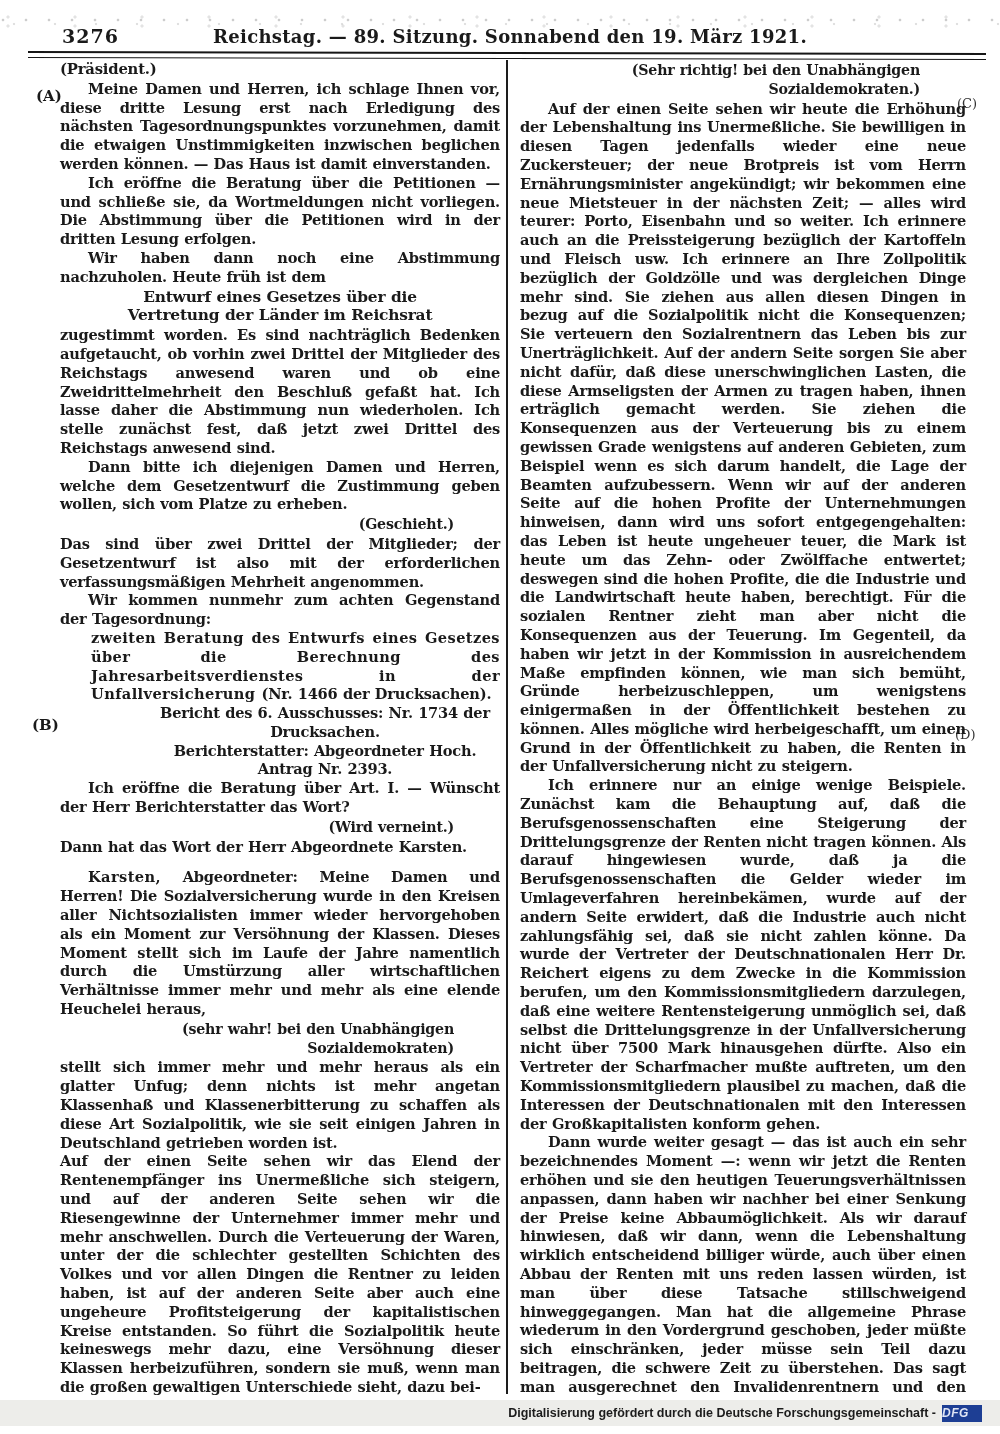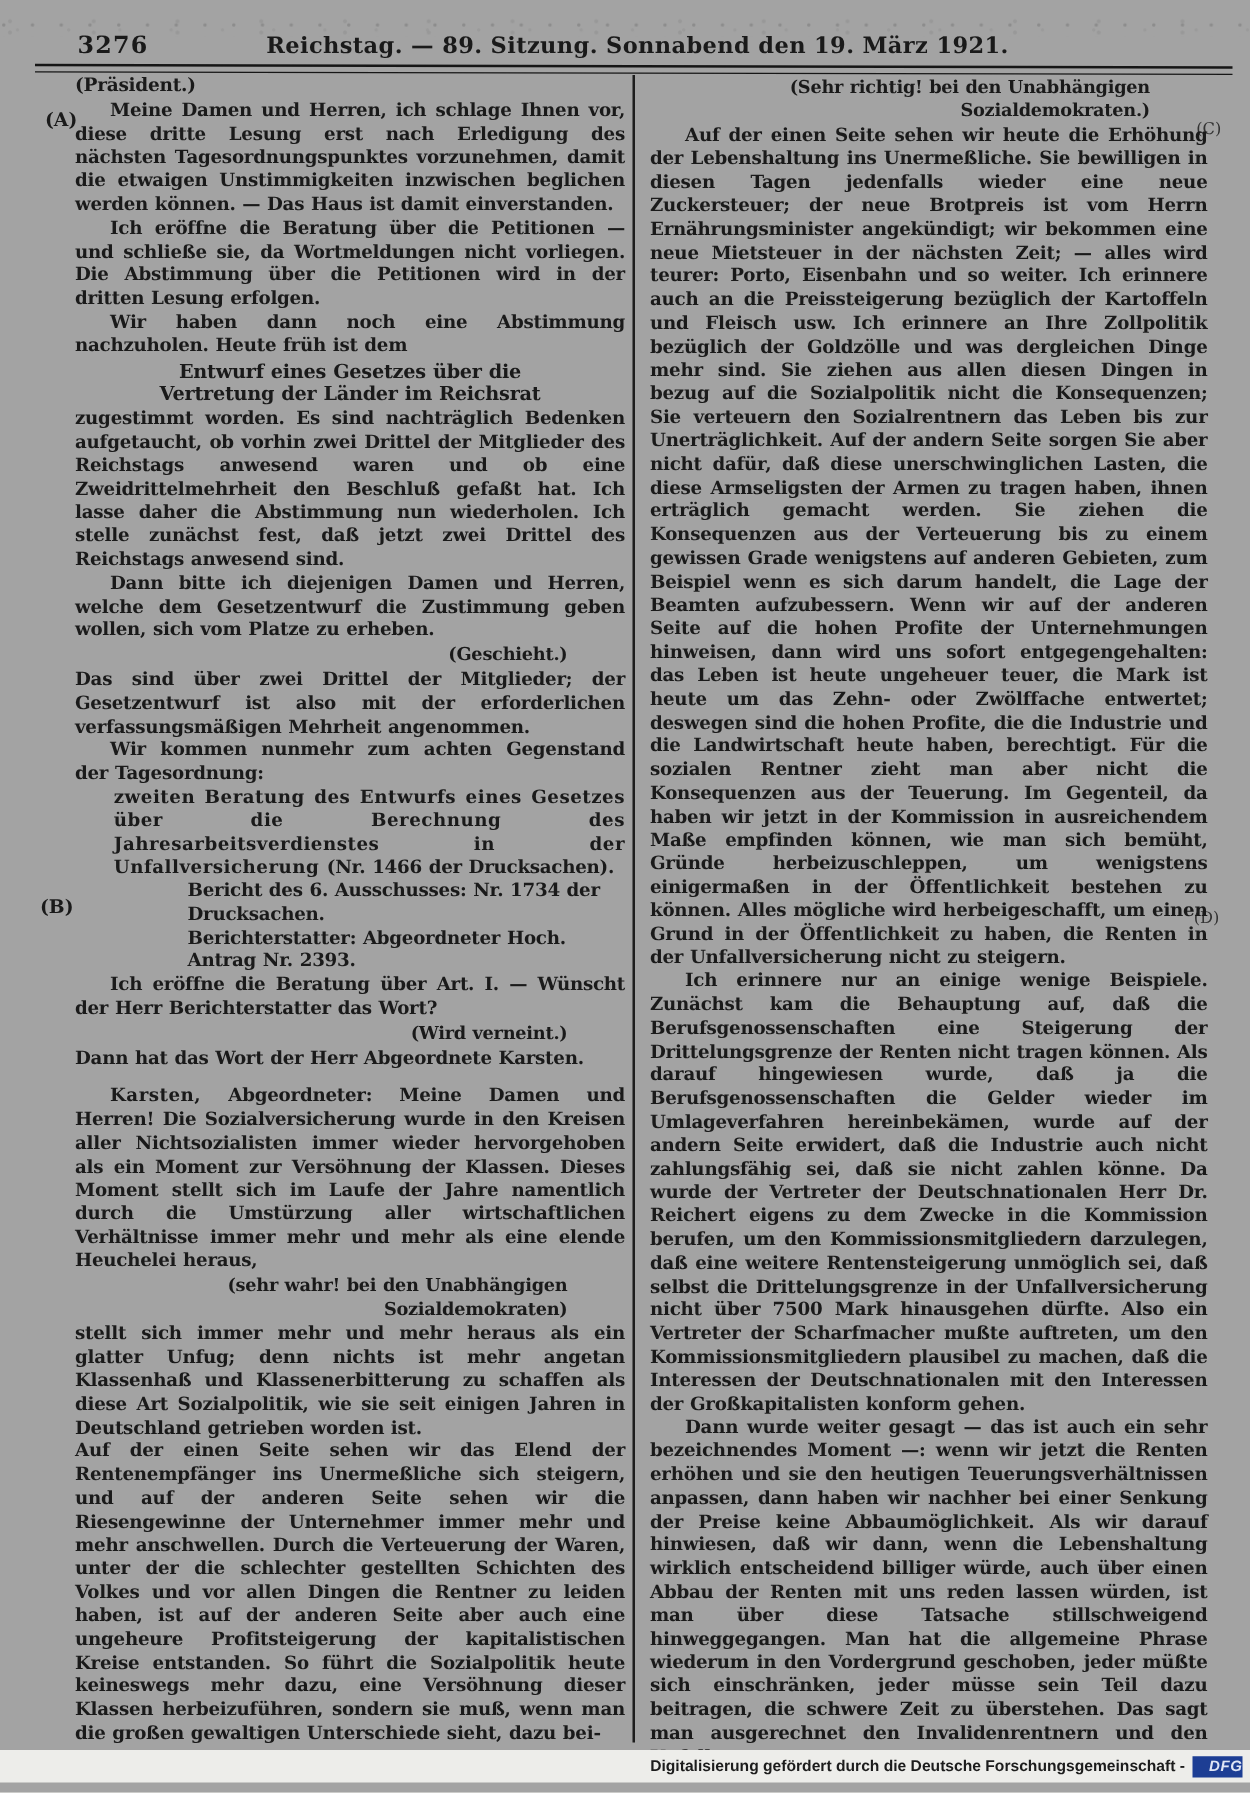--- a/index.html
+++ b/index.html
@@ -1,18 +1,18 @@
 <!DOCTYPE html>
 <html><head>
 <meta charset="utf-8">
 <style>
   html,body { margin:0; padding:0; background:#e9e9e7; }
   .page {
     position:relative; width:1000px; height:1434px;
-    background:#a3a3a3; overflow:hidden;
+    background:#ffffff; overflow:hidden;
     font-family:"DejaVu Serif", serif; color:#1a1a1a;
   }
   
   .scan-noise {
     position:absolute; left:0; top:15px; width:1000px; height:14px;
     background-image:
       radial-gradient(circle at 3px 5px, rgba(90,90,90,.55) 1px, transparent 1.7px),
       radial-gradient(circle at 14px 9px, rgba(130,130,130,.45) 1px, transparent 1.6px),
       radial-gradient(circle at 8px 2px, rgba(110,110,110,.35) 1.2px, transparent 2px);
     background-size: 23px 11px, 41px 13px, 67px 9px;
@@ -45,37 +45,37 @@
   .col.left  { width:443px; padding-right:3px; }
   .col.right { width:463px; padding-left:17px; }
   .bt { font-size:14.6px; line-height:18.8px; font-weight:700;
         text-align:justify; letter-spacing:-0.2px; word-spacing:.5px; }
   p { margin:0; }
   .indent { text-indent:28px; }
   .president { font-size:14.8px; font-weight:700; margin-bottom:1px; }
   .stage { text-align:right; text-indent:0; padding:1px 46px 1px 46px; font-size:14.2px; }
   .law-heading { text-align:center; text-indent:0; padding:1px 52px; font-size:15.4px; }
   .motion { margin-left:31px; text-indent:0; }
-  .motion-sub { margin-left:90px; text-indent:0; text-align:left; }
+  .motion-sub { margin-left:90px; text-indent:0; text-align:center; }
   .speaker-para { margin-top:12px; }
   .speaker-name { font-weight:700; letter-spacing:.4px; }
   .footer-band {
     position:absolute; left:0; bottom:8px; width:1000px; height:26px;
     background:#ededea; display:flex; align-items:center; justify-content:flex-end;
-    padding-right:6px; box-sizing:border-box;
+    padding-right:18px; box-sizing:border-box;
   }
   .footer-credit {
     font-family:"Liberation Sans", sans-serif; font-weight:700;
     font-size:12.5px; color:#1c1c1c; margin-right:6px;
   }
   .dfg-logo {
     display:inline-block; width:40px; height:17px; background:#1d3e94;
     color:#dfe5f5; font-family:"Liberation Sans", sans-serif;
     font-weight:700; font-style:italic; font-size:12px; line-height:17px;
-    text-align:right; letter-spacing:.5px;
+    text-align:left; letter-spacing:.5px;
   }
 </style>
 </head>
 <body>
 
 <div class="page">
 
   <div class="scan-noise"></div>
 
   <div class="page-number">3276</div>

